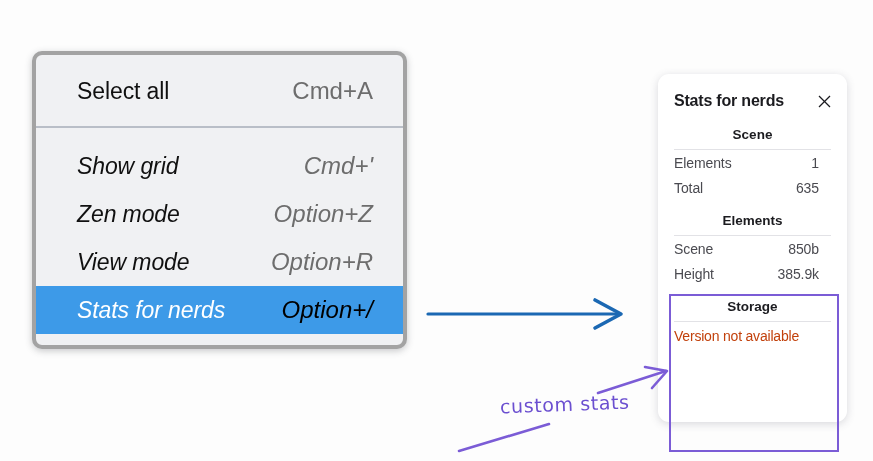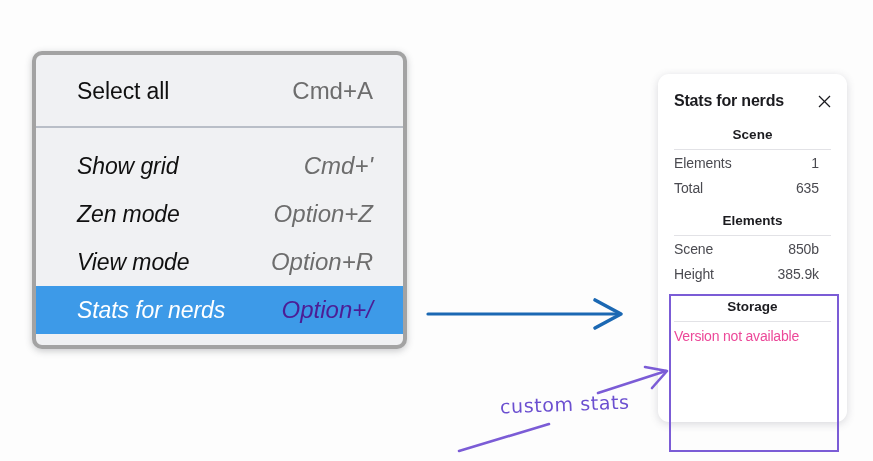--- a/index.html
+++ b/index.html
@@ -49,21 +49,21 @@
     letter-spacing: -0.1px;
     white-space: nowrap;
   }
   .menu-item .shortcut {
     font-size: 24px;
     color: #6d6d6d;
     white-space: nowrap;
   }
   .menu-item.selected { background: #3d9ae8; }
   .menu-item.selected .label { color: #ffffff; }
-  .menu-item.selected .shortcut { color: #4c1d95; }
+  .menu-item.selected .shortcut { color: #000000; }
 
   
   #stats-panel {
     position: absolute;
     left: 658px;
     top: 74px;
     width: 189px;
     height: 348px;
     background: #ffffff;
     border-radius: 11px;
@@ -122,21 +122,21 @@
     top: 180px;
     width: 170px;
     height: 158px;
     border: 2px solid #7b5cd6;
     pointer-events: none;
   }
   .boxed-inner { position: relative; }
 
   .version-text {
     font-size: 14px;
-    color: #ec4899;
+    color: #c2410c;
     padding: 6px 16px 2px 16px;
     letter-spacing: -0.2px;
   }
 
   
   #annotations {
     position: absolute;
     left: 0; top: 0;
     width: 873px; height: 461px;
     pointer-events: none;

